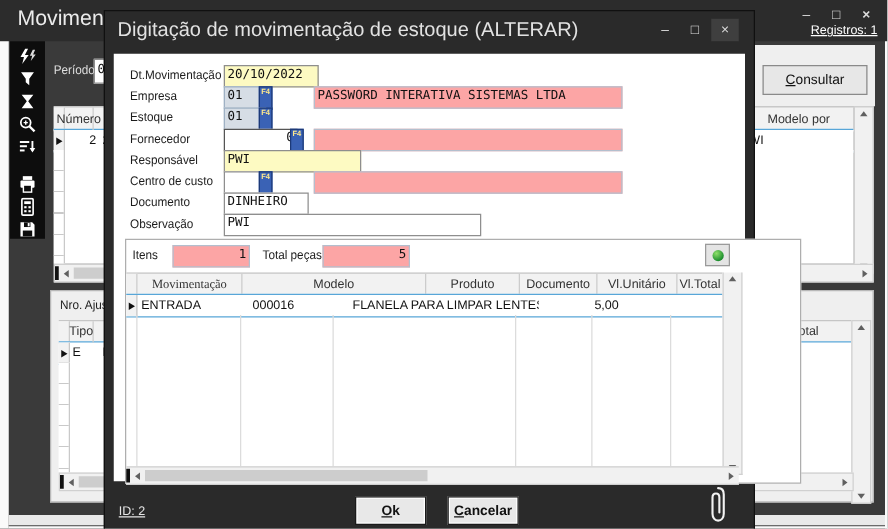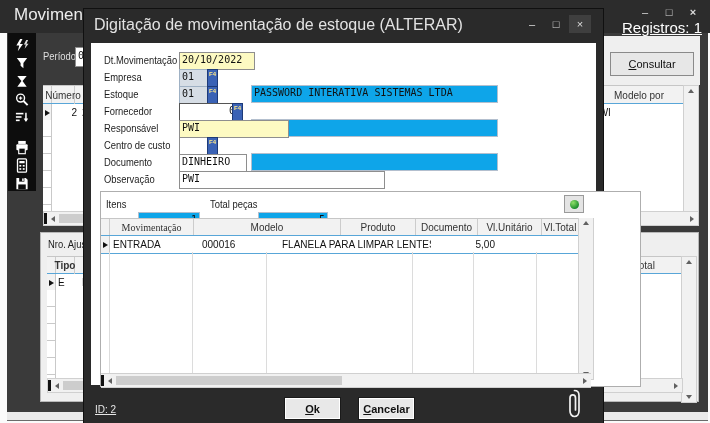--- a/index.html
+++ b/index.html
@@ -8,42 +8,42 @@
           font-family:"Liberation Sans",sans-serif;color:#1a1a1a;}
   .abs{position:absolute;}
 
   
   .mw-titlebar{left:0;top:0;width:710px;height:33px;background:#2c2c2c;}
   .mw-title{left:14px;top:5px;font-size:17px;font-weight:300;color:#ececec;white-space:nowrap;}
   .winbtns{display:flex;gap:2px;}
   .winbtn{width:22px;height:18px;display:flex;align-items:center;justify-content:center;
           color:#dcdcdc;font-size:11px;line-height:1;}
   .winbtn.boxed{background:#3f3f3f;}
-  .link{color:#ffffff;text-decoration:underline;font-size:15px;white-space:nowrap;}
+  .link{color:#ffffff;text-decoration:underline;font-size:10px;white-space:nowrap;}
   .mw-left-border{left:0;top:33px;width:7px;height:390px;background:#fafafa;}
   .mw-right-border{left:708px;top:33px;width:2px;height:390px;background:#fafafa;}
   .mw-bottom1{left:7px;top:412px;width:701px;height:8px;background:#e9e9e9;}
   .mw-bottom2{left:7px;top:420px;width:701px;height:1px;background:#6b6b6b;}
   .mw-bottom3{left:7px;top:421px;width:703px;height:2px;background:#fafafa;}
 
   
   .toolbar{left:8px;top:33px;width:28px;height:153px;background:#0d0d0d;
            display:flex;flex-direction:column;align-items:center;padding-top:5px;gap:3px;}
   .tbi{width:16px;height:15px;display:flex;align-items:center;justify-content:center;}
   .tb-gap{height:9px;}
 
   
   .lbl{position:absolute;font-size:10px;transform:scaleX(.94);transform-origin:left;
        white-space:nowrap;color:#1c1c1c;}
   .lbl.light{color:#dfdfdf;}
   .fld{position:absolute;height:16px;border:1px solid #8e8e8e;background:#fff;
        font-family:"DejaVu Sans Mono",monospace;font-size:10px;line-height:14px;
        padding:0 2px;color:#111;white-space:nowrap;overflow:hidden;}
   .fld.yellow{background:#fdfac2;}
-  .fld.ro{background:#0ea5e9;border-color:#b3bfce;margin-top:16px;}
+  .fld.ro{background:#fca5a5;border-color:#b3bfce;}
   .fld.code{background:#d6dde5;border-color:#9fb1c4;}
   .fld.right{text-align:right;}
   .fld.focus{border-color:#555;}
   .f4{position:absolute;width:9px;height:16px;background:#3a62b5;border:1px solid #1d3a78;
       color:#ffe98c;font-size:6px;line-height:6px;font-weight:bold;text-align:center;
       word-break:break-all;padding-top:1px;}
 
   
   .ghead{position:absolute;display:flex;background:#f2f2f2;border-top:1px solid #c6c6c6;
          border-bottom:1px solid #c6c6c6;font-size:10px;color:#333;}
@@ -207,21 +207,21 @@
     <span class="tL"></span>
     <span class="sb-thumb" style="width:300px;"></span>
     <span class="sb-sp"></span>
     <span class="tR"></span>
   </div>
 
   <div class="abs" style="left:40px;top:232px;width:657px;height:168px;background:#efefef;border:1px solid #b8b8b8;">
     <div class="lbl" style="left:7px;top:6px;">Nro. Ajus</div>
     <div class="ghead" style="left:6px;top:23px;width:634px;height:17px;">
       <div class="ind"></div>
-      <div class="ovf" style="width:18px;font-weight:bold;">Tipo</div>
+      <div class="ovf" style="width:18px;">Tipo</div>
       <div style="flex:1;"></div>
       <div style="width:85px;border-right:none;">Vl.Total</div>
     </div>
     <div class="grow" style="left:6px;top:40px;width:634px;height:17px;">
       <div class="ind">
           <span class="tri-r"></span>
         </div>
       <div style="width:18px;padding-left:2px;">E</div>
       <div style="flex:1;">ENT</div>
       <div style="width:85px;"></div>

